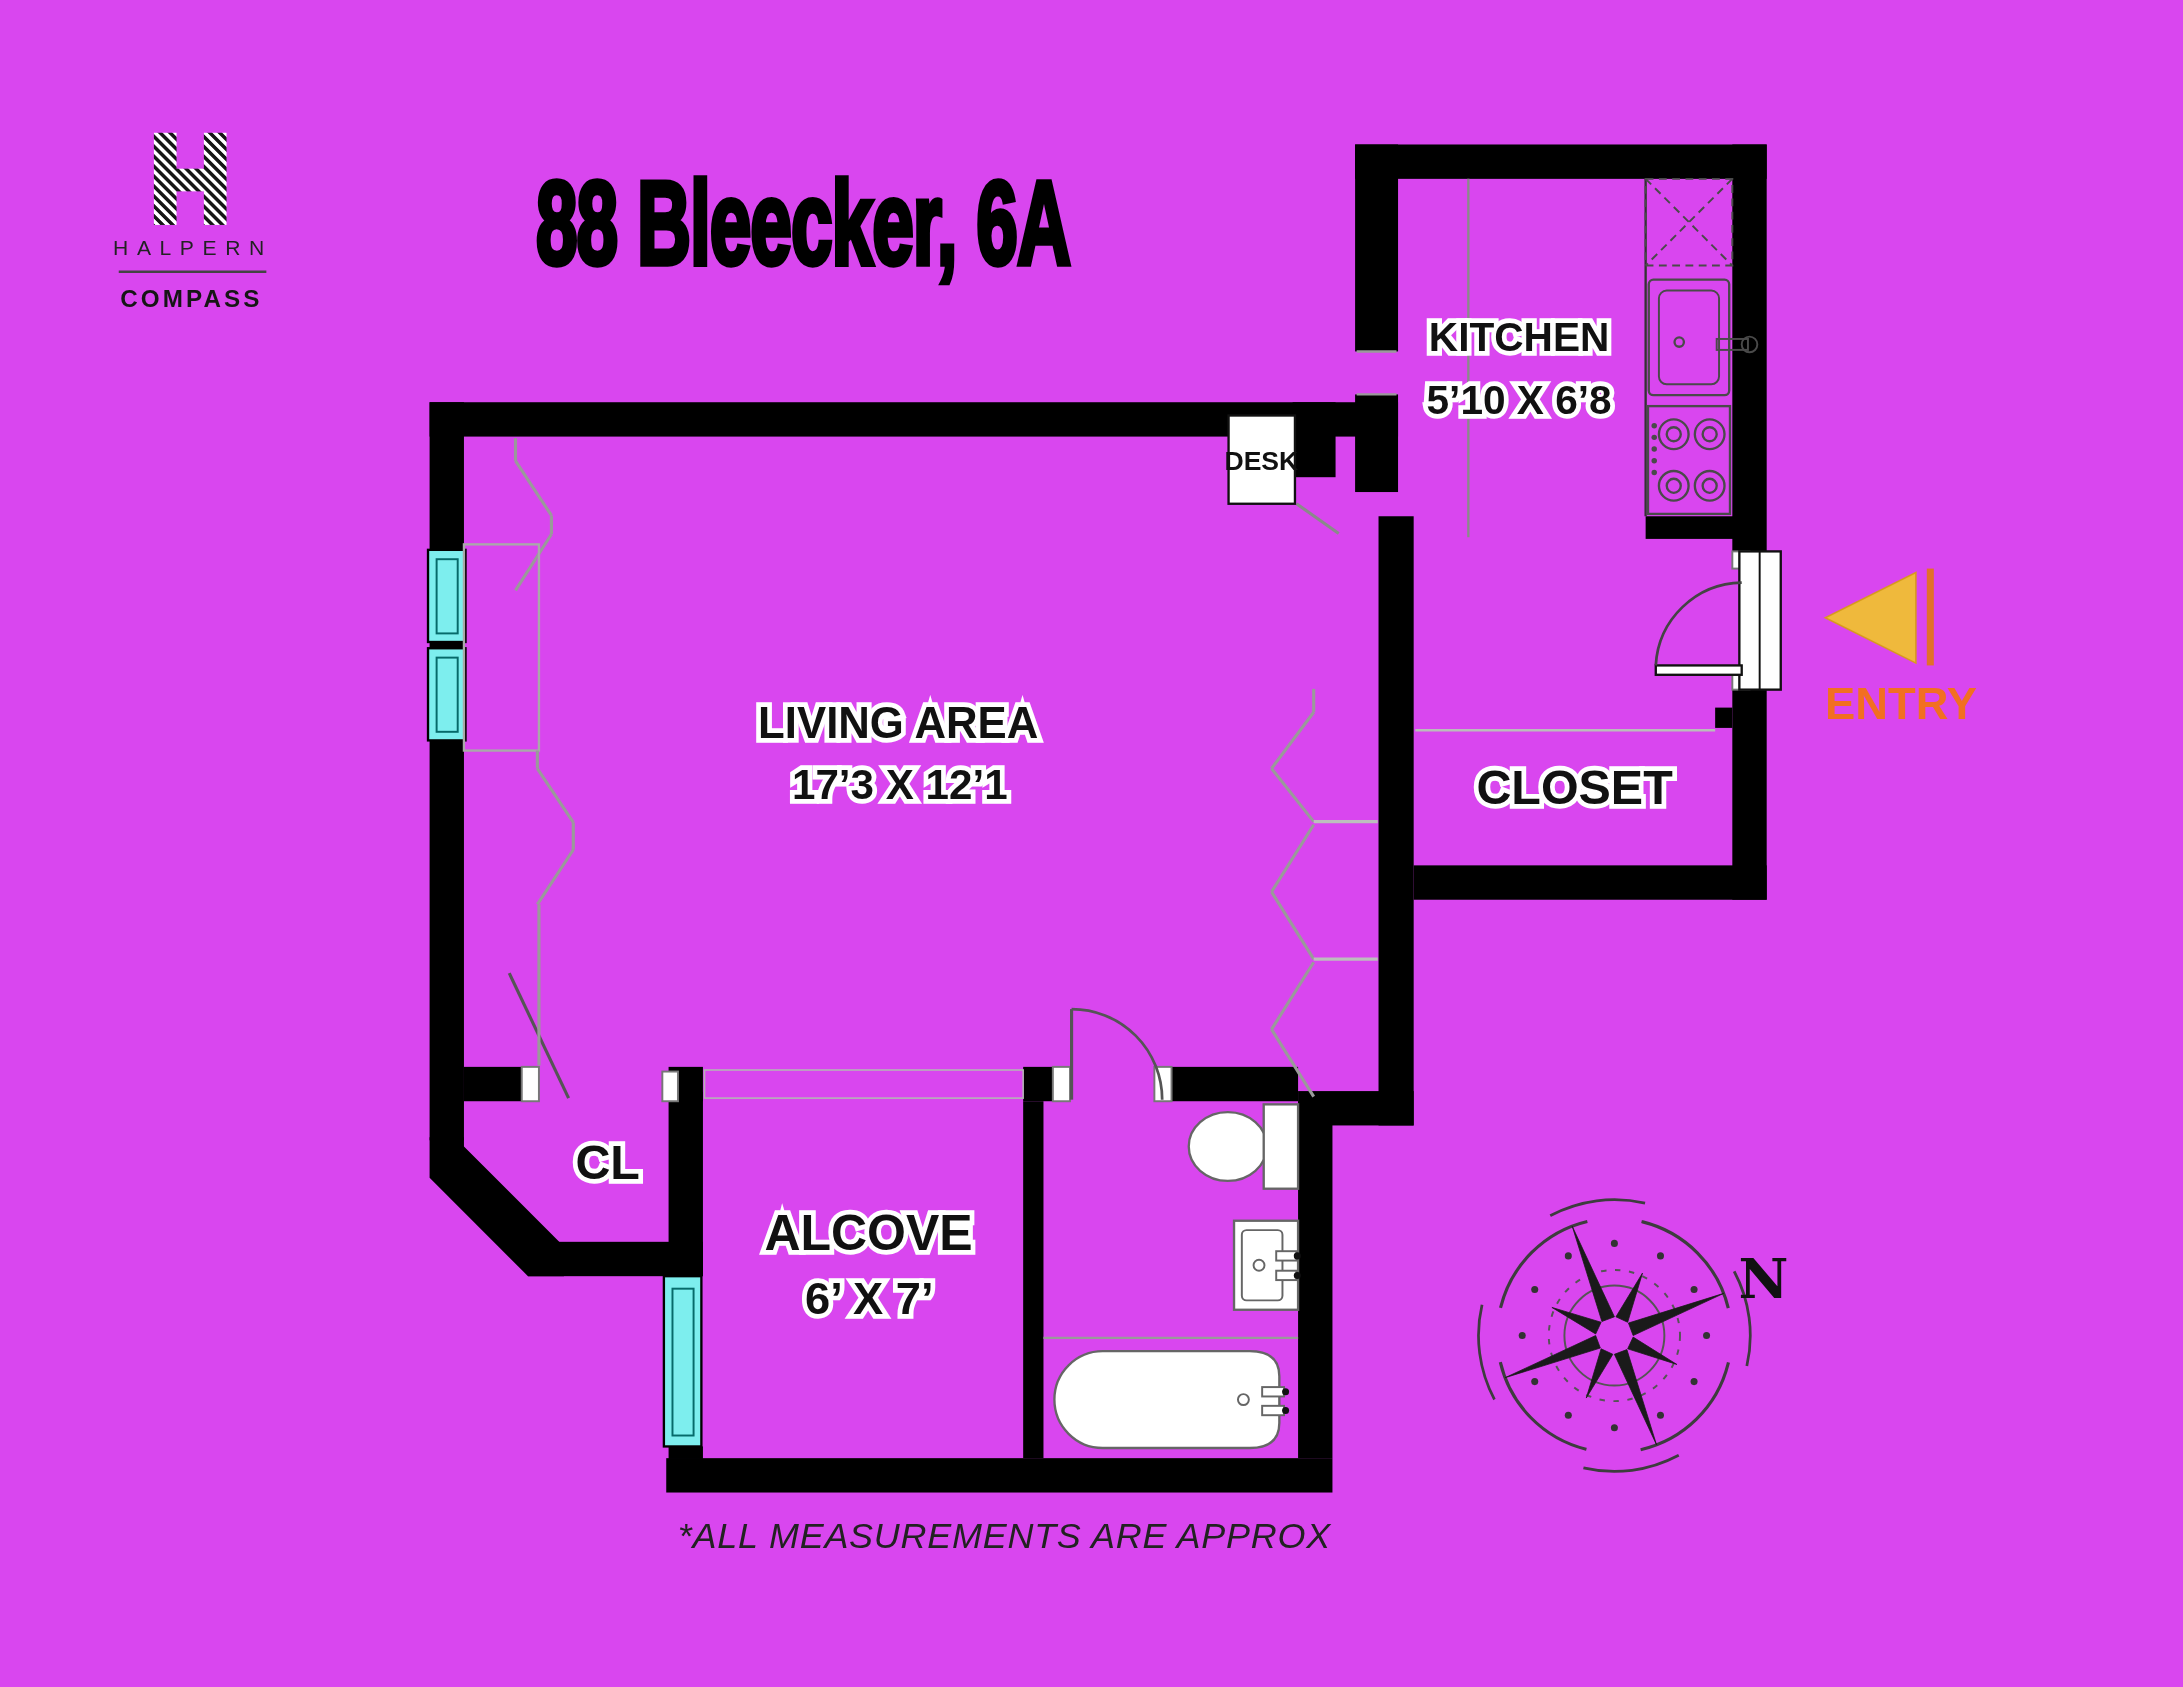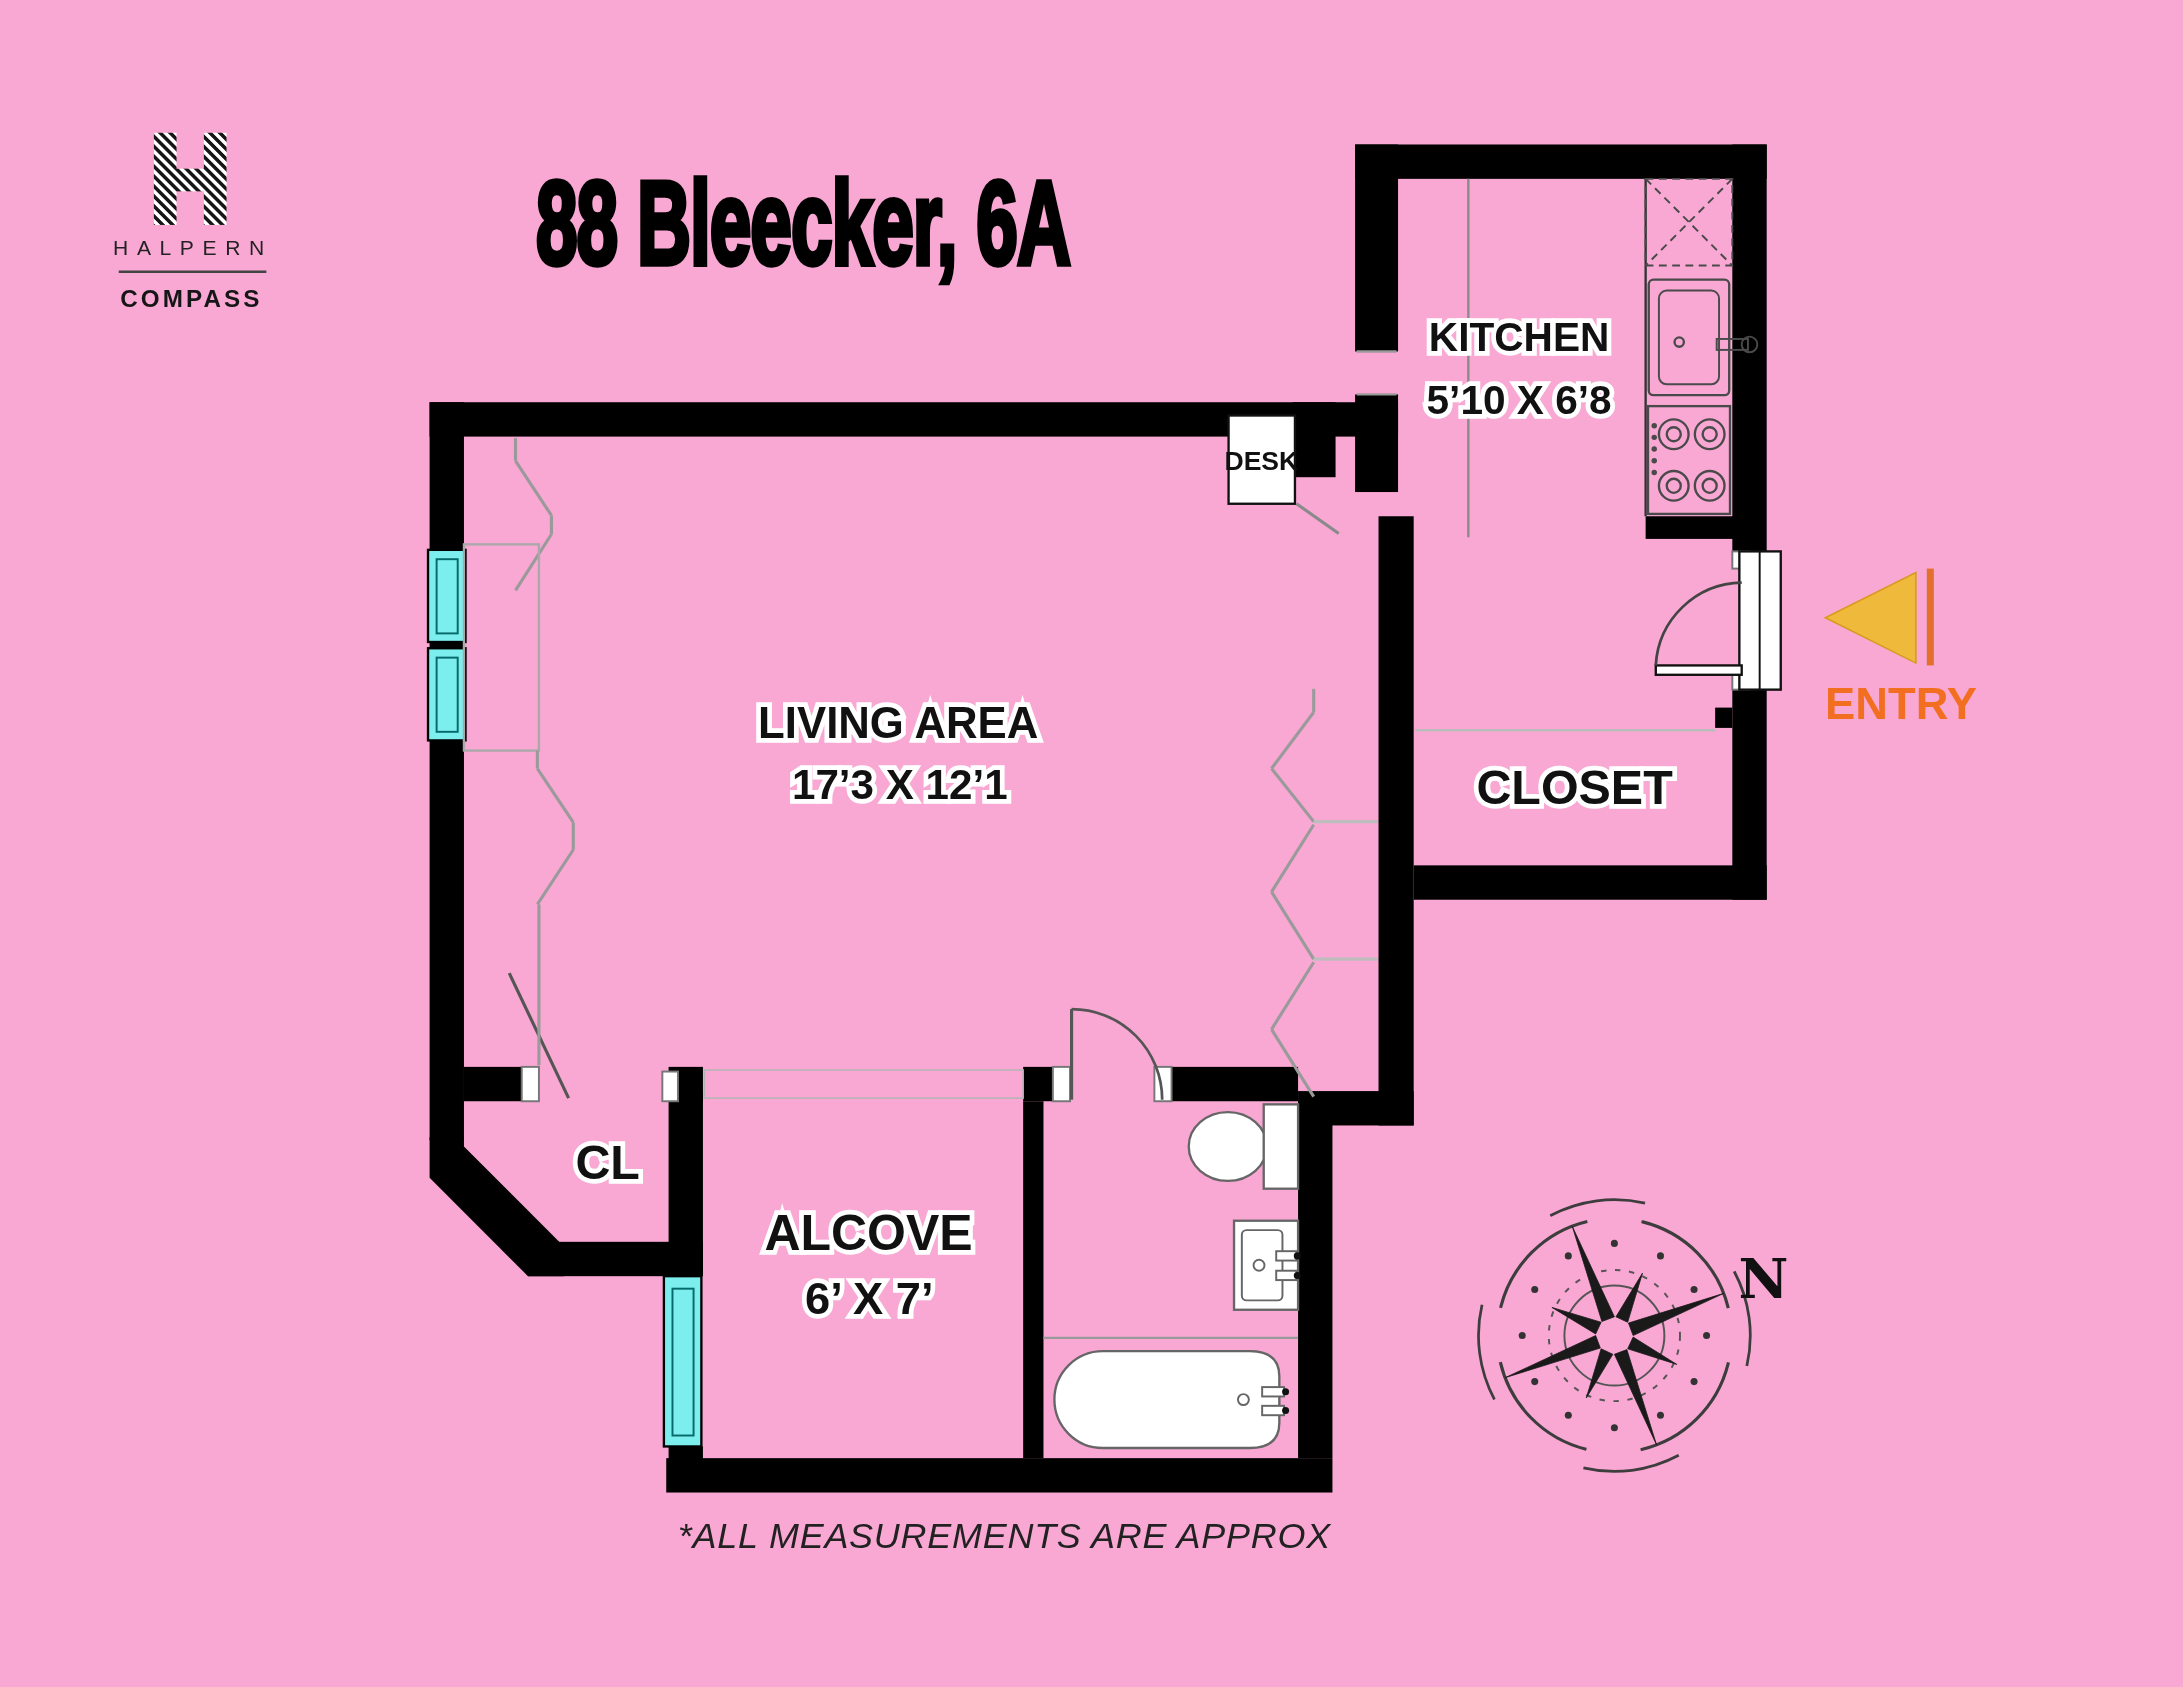--- a/index.html
+++ b/index.html
@@ -1,16 +1,16 @@
 <!DOCTYPE html>
 <html style="font-size:12.5px"><head>
 <meta charset="utf-8">
 <style>
   html,body{margin:0;padding:0;background:#ffffff;}
-  .canvas{position:relative;width:2183px;height:1687px;background:#f9a8d4;overflow:hidden;
+  .canvas{position:relative;width:2183px;height:1687px;background:#d946ef;overflow:hidden;
           font-family:"Liberation Sans",sans-serif;}
   svg text{font-family:"Liberation Sans",sans-serif;}
   .roomlabel{font-weight:bold;fill:#111;paint-order:stroke;stroke:#ffffff;stroke-width:12px;}
   .dims{font-weight:bold;fill:#111;paint-order:stroke;stroke:#ffffff;stroke-width:12px;}
 </style>
 </head>
 <body>
 
 <div class="canvas">
 <svg width="2183" height="1687" viewBox="0 0 2795 2160" xmlns="http://www.w3.org/2000/svg">

